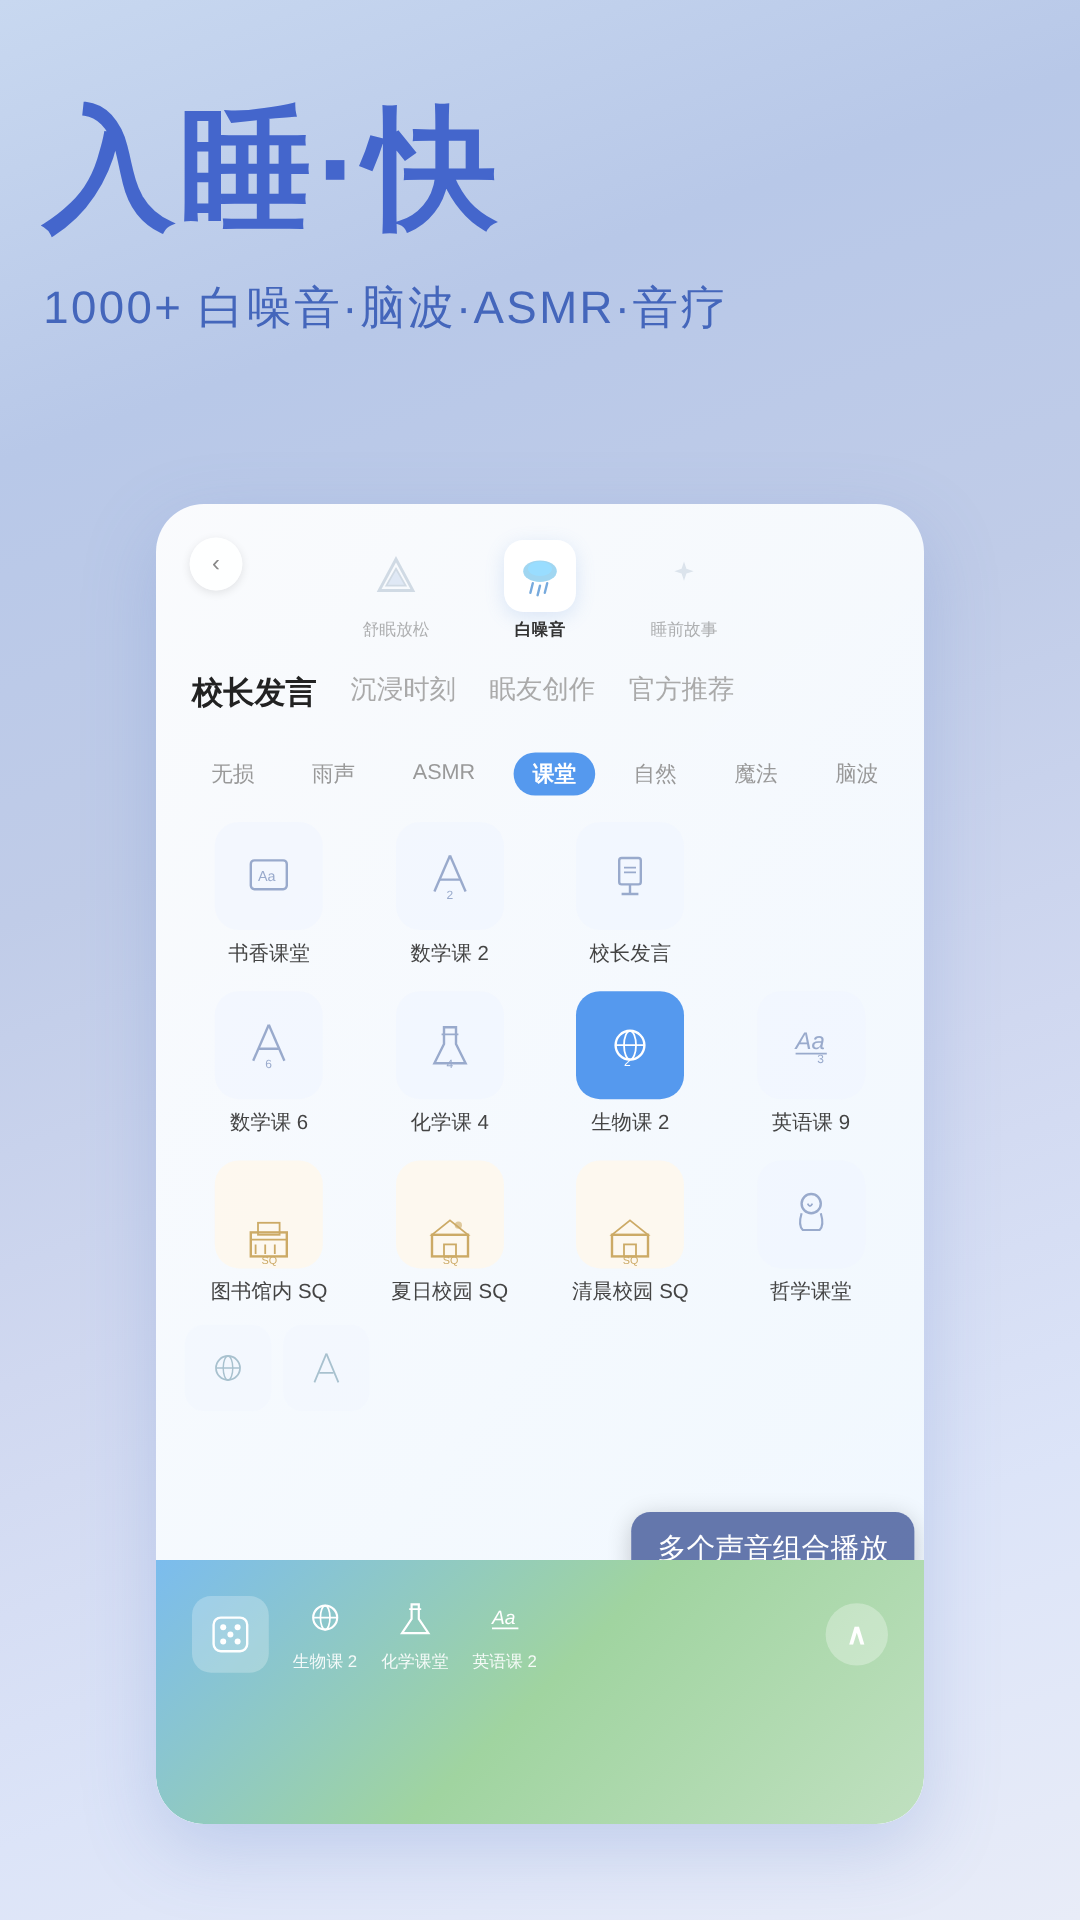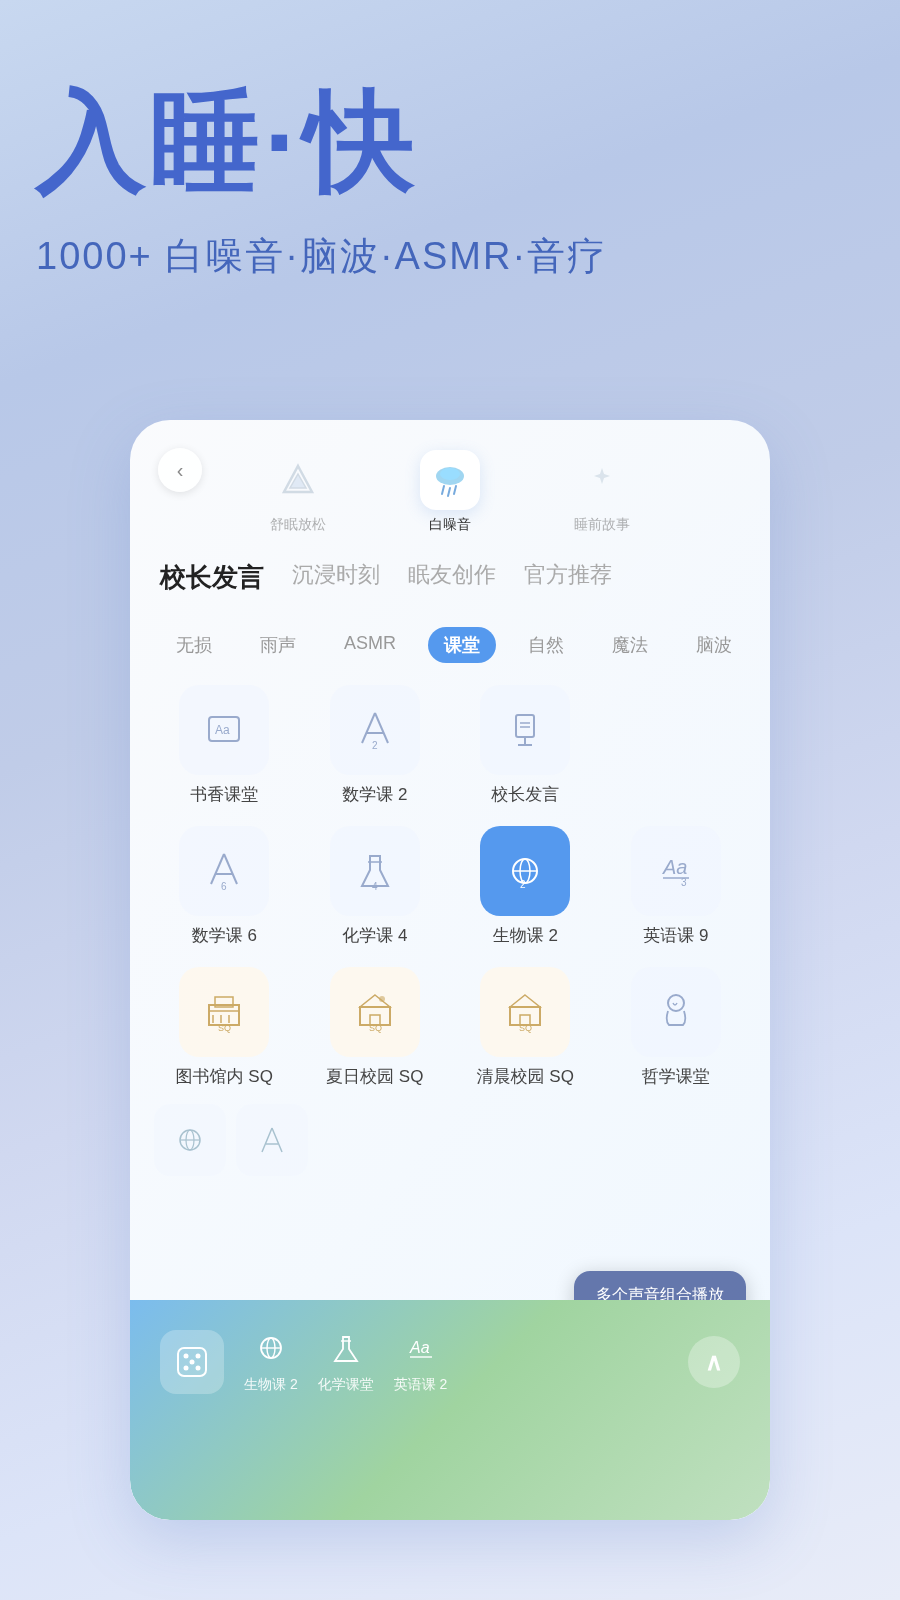--- a/index.html
+++ b/index.html
@@ -59,21 +59,21 @@
       font-size: 20px;
       color: #888;
       box-shadow: 0 2px 8px rgba(0,0,0,0.1);
       cursor: pointer;
     }
 
     
     .category-tabs {
       display: flex;
       justify-content: center;
-      gap: 92px;
+      gap: 60px;
       padding: 20px 20px 10px 20px;
       margin-top: 10px;
     }
     .category-tab {
       display: flex;
       flex-direction: column;
       align-items: center;
       gap: 6px;
       cursor: pointer;
       opacity: 0.5;
@@ -94,21 +94,21 @@
       border-radius: 16px;
       box-shadow: 0 4px 16px rgba(100,150,220,0.2);
       padding: 8px;
     }
     .category-tab .tab-label {
       font-size: 14px;
       color: #666;
     }
     .category-tab.active .tab-label {
       color: #333;
-      font-weight: 400;
+      font-weight: 700;
     }
 
     
     .section-tabs {
       display: flex;
       gap: 28px;
       padding: 16px 30px 8px 30px;
     }
     .section-tab {
       font-size: 22px;
@@ -172,30 +172,31 @@
     }
     .sound-label {
       font-size: 17px;
       color: #444;
       text-align: center;
     }
 
     
     .sound-icon-wrap.sq-item {
       background: rgba(255,248,235,0.8);
+      align-items: flex-end;
     }
 
     
     .tooltip-bubble {
       position: absolute;
       bottom: 200px;
-      right: 24px;
+      right: 8px;
       background: rgba(80,100,160,0.88);
       color: white;
-      font-size: 16px;
+      font-size: 24px;
       padding: 14px 22px;
       border-radius: 16px;
       white-space: nowrap;
       box-shadow: 0 4px 20px rgba(0,0,0,0.2);
     }
     .tooltip-bubble::before {
       content: '';
       position: absolute;
       bottom: -12px;
       left: 30px;

